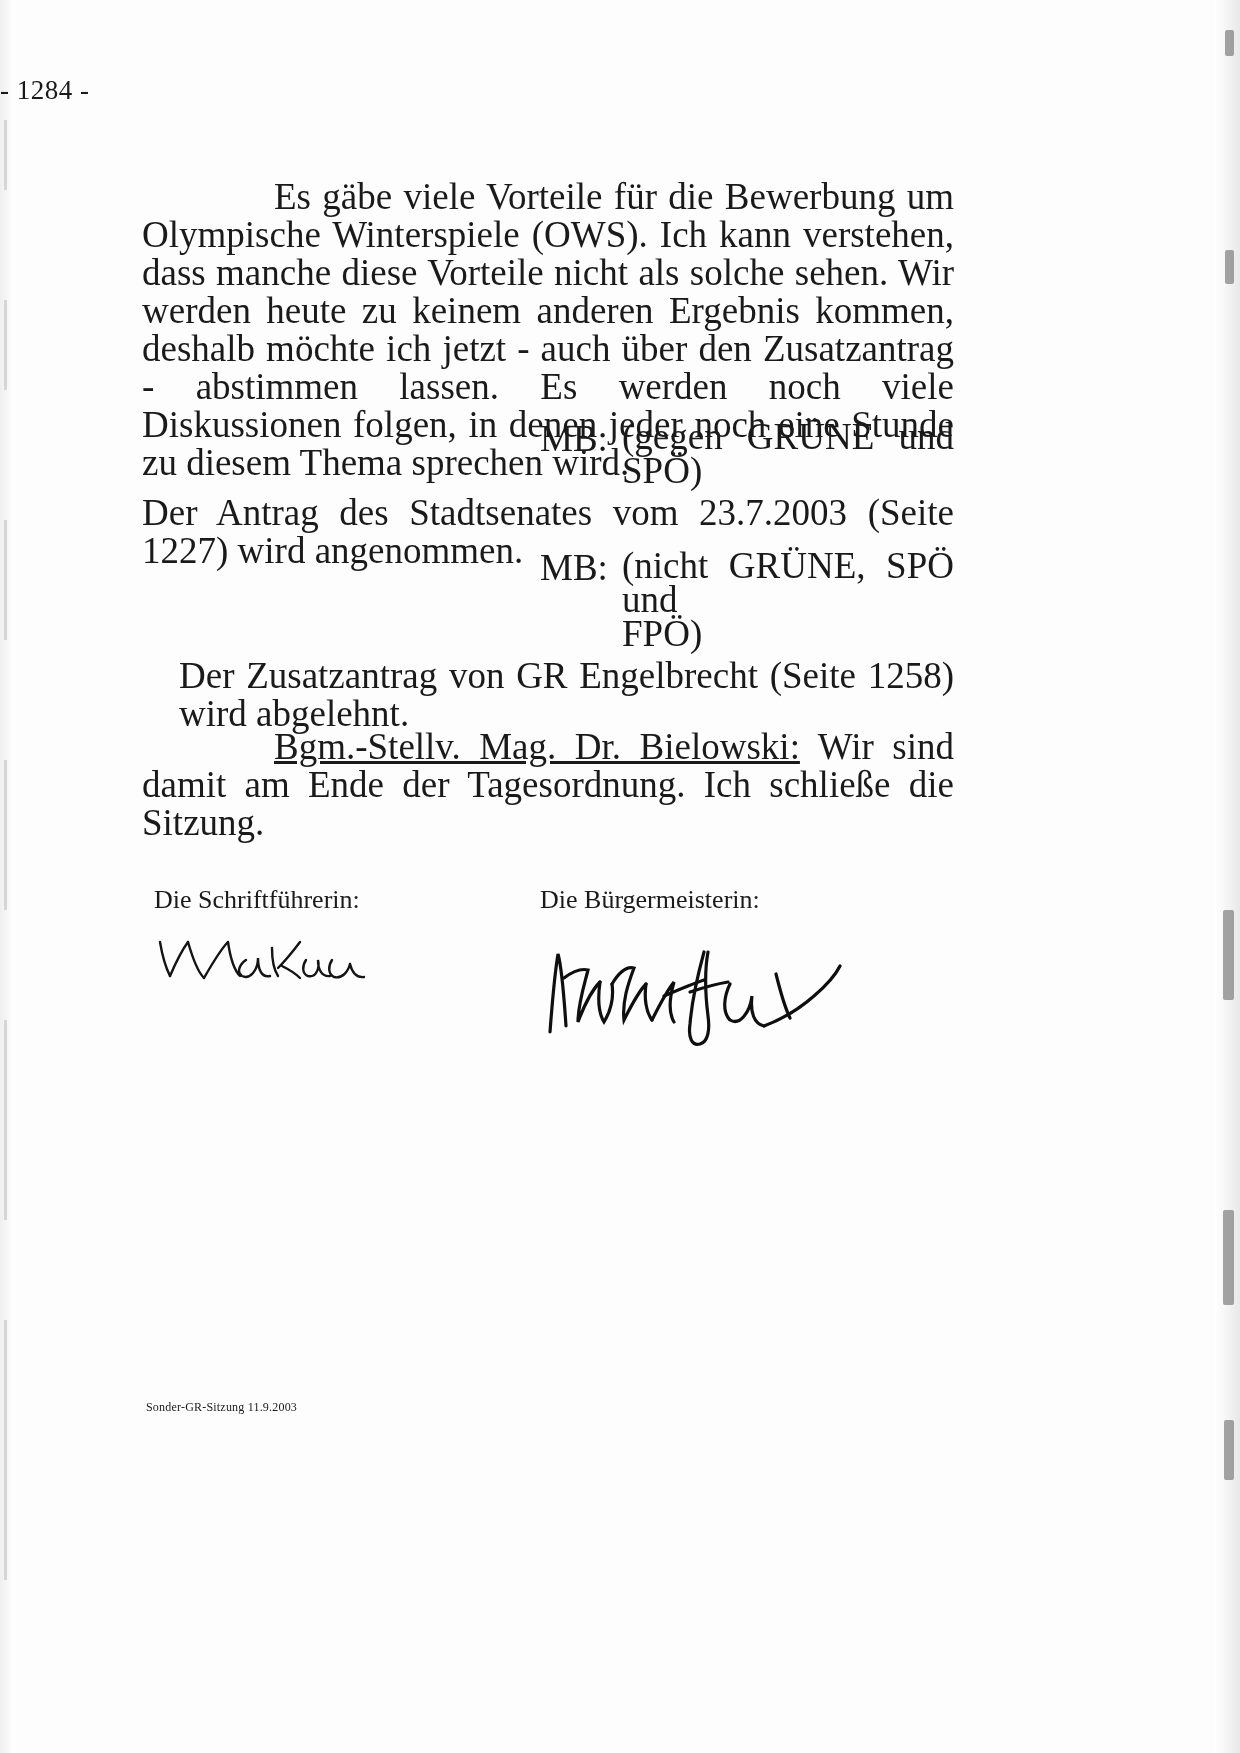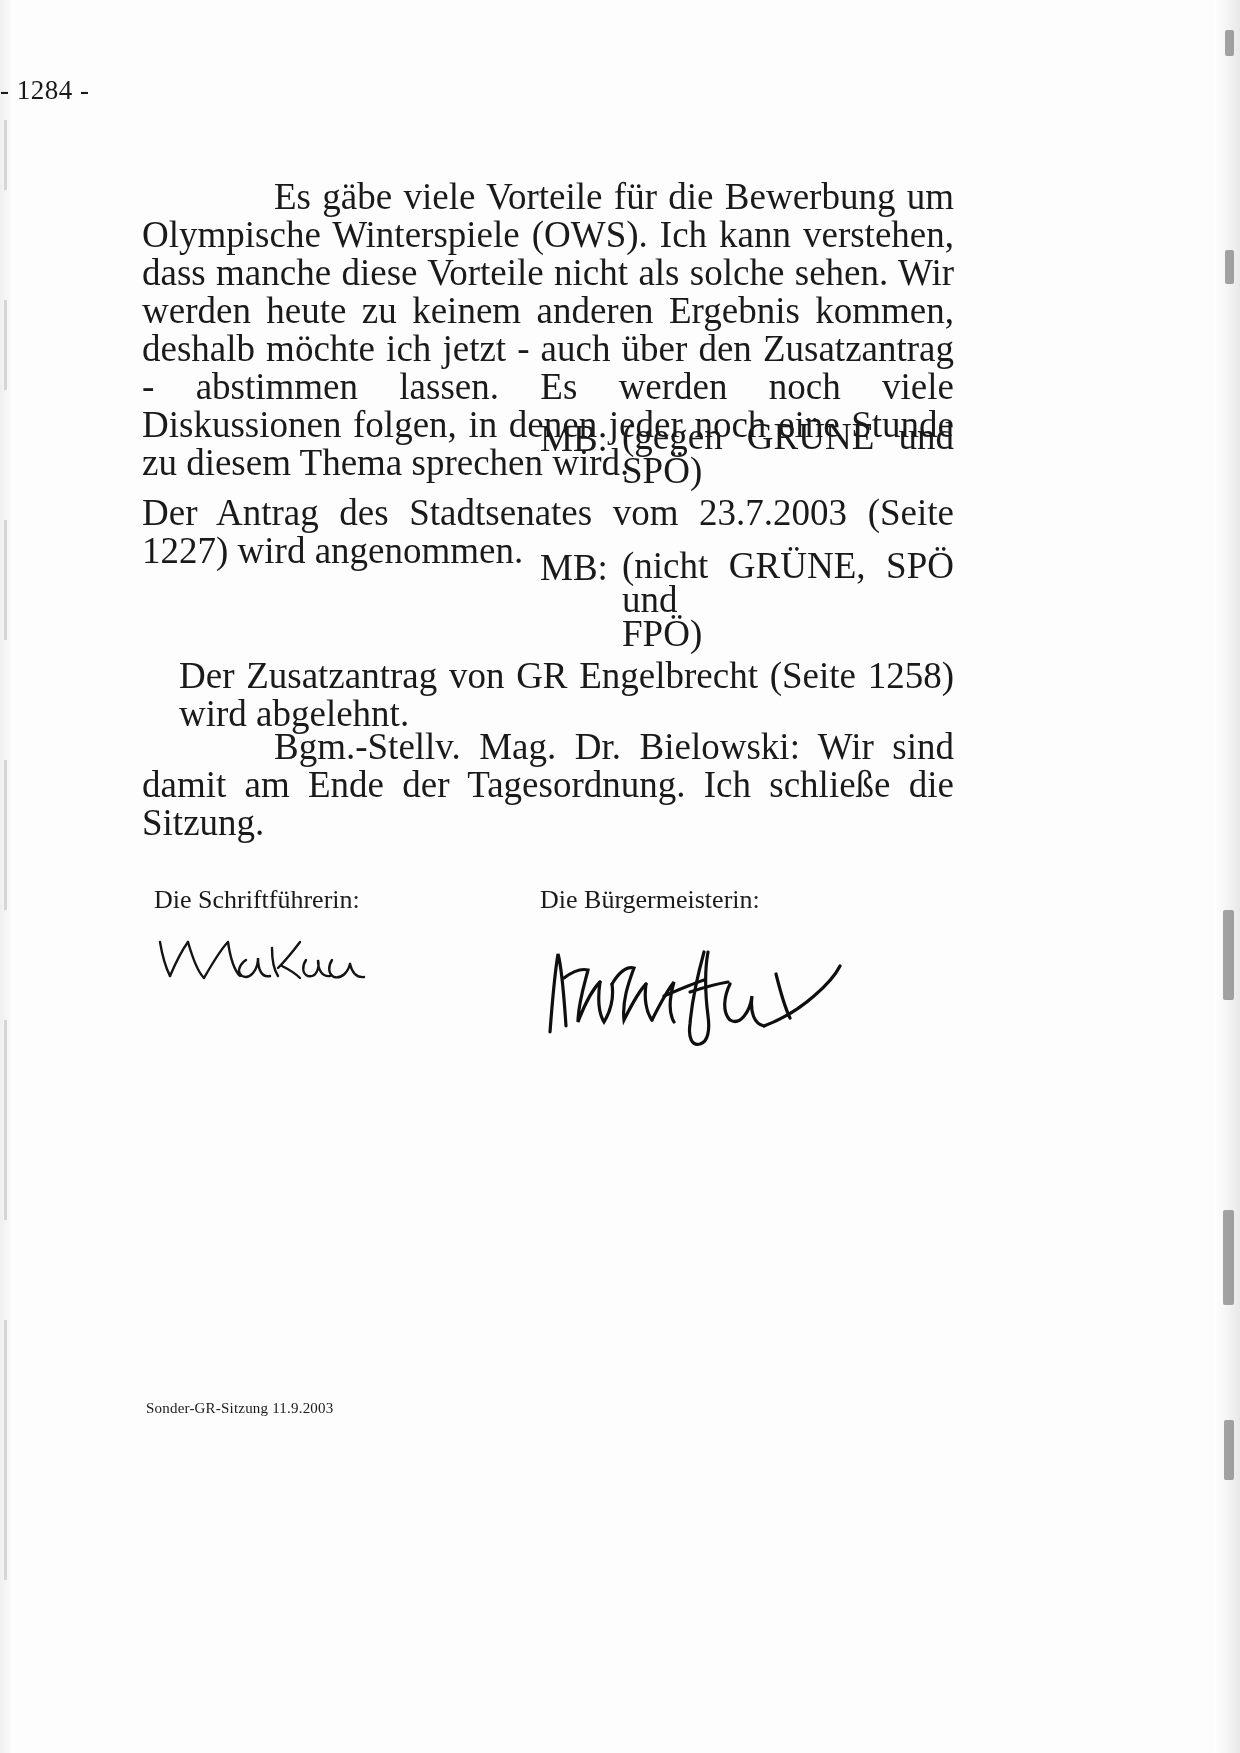--- a/index.html
+++ b/index.html
@@ -90,20 +90,21 @@
     margin-top: 6px;
     text-align: justify;
   }
   .vote-text.tight {
     text-align: justify;
     margin-left: 37px;
   }
 
   .p-closing { top: 728px; }
   .underline-name {
+    text-decoration: underline;
   }
 
   .signature-row {
     position: absolute;
     top: 884px;
     left: 146px;
     width: 812px;
     font-size: 26px;
   }
   .sig-col-left {
@@ -128,21 +129,21 @@
     position: relative;
   }
   .sig-mark svg {
     display: block;
   }
 
   .footer {
     position: absolute;
     left: 146px;
     top: 1400px;
-    font-size: 15px;
+    font-size: 12px;
     letter-spacing: 0.2px;
   }
 </style>
 </head>
 <body>
 
 <div class="page">
 
   <div class="scan-edge-left"></div>
   <div class="scan-edge-right"></div>

